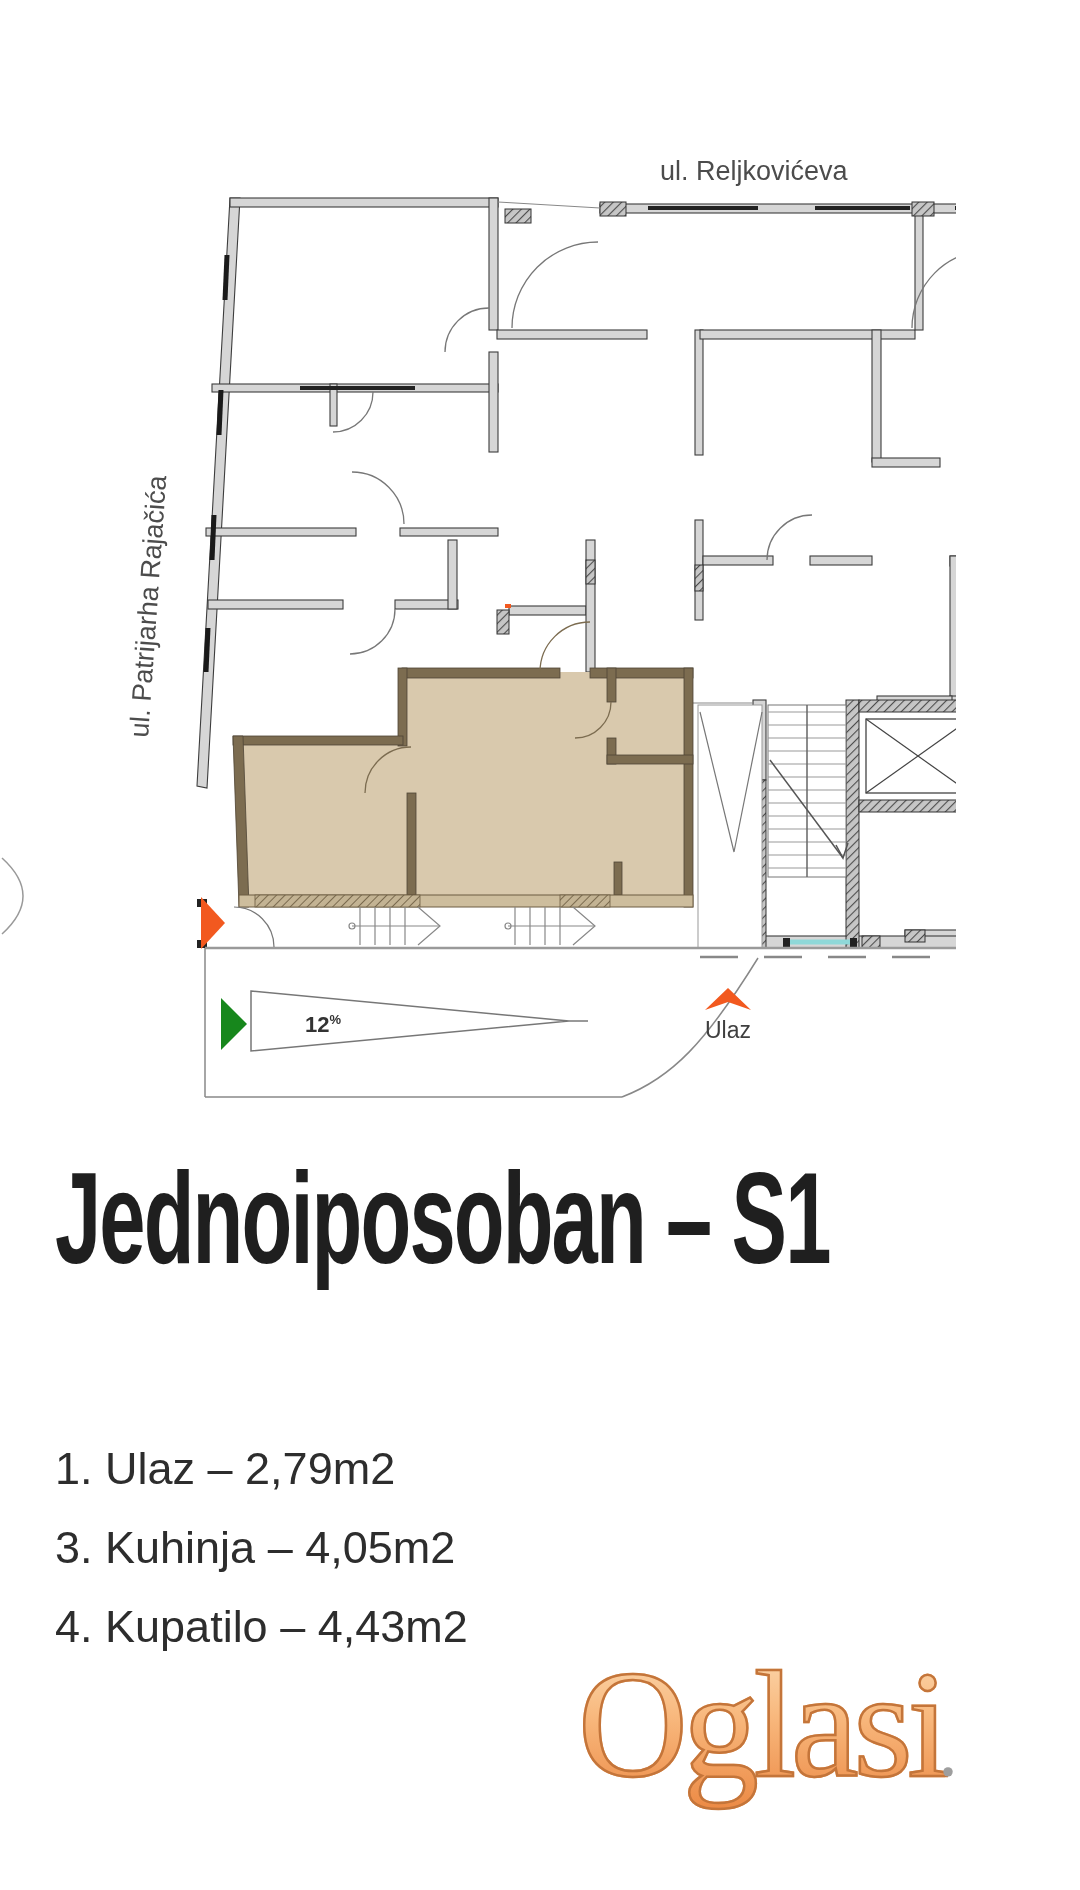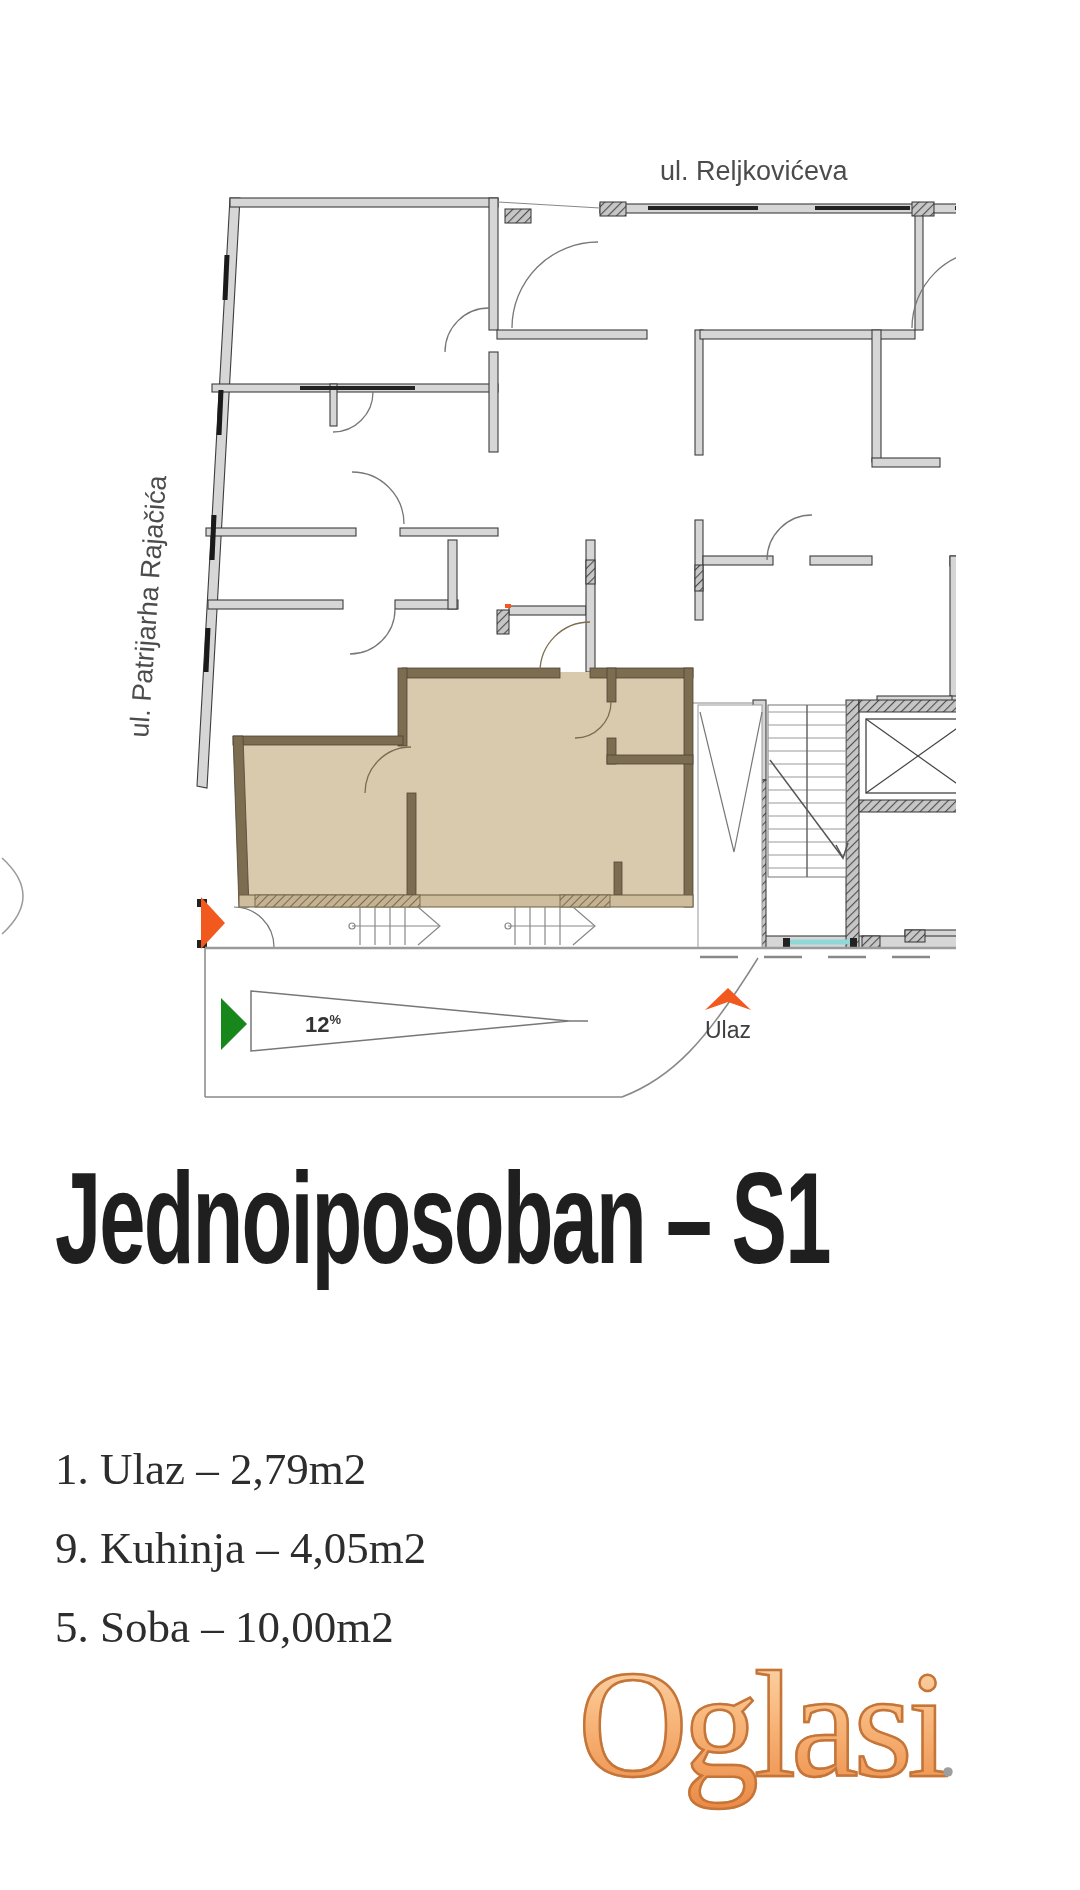--- a/index.html
+++ b/index.html
@@ -11,21 +11,21 @@
   .page-title{
     position:absolute;left:55px;top:1150px;width:1200px;
     font-size:130px;font-weight:700;color:#1f1f1f;letter-spacing:-3px;
     transform:scaleX(0.64);transform-origin:left top;line-height:1.05;
     white-space:nowrap;
   }
   .room-list{
     position:absolute;left:55px;top:1446px;margin:0;padding:0;list-style:none;
     font-size:45px;color:#2d2d2d;z-index:2;
   }
-  .room-list li{line-height:46px;margin-bottom:33px;white-space:nowrap;font-family:Liberation Serif, serif;}
+  .room-list li{line-height:46px;margin-bottom:33px;white-space:nowrap;}
 
   .watermark{
     position:absolute;left:578px;top:1638px;z-index:1;white-space:nowrap;
   }
   .wm-brand{
     font-family:"Liberation Serif", serif;font-weight:400;font-size:152px;
     letter-spacing:-5px;
     background:linear-gradient(180deg,#fcdcb4 0%,#f8b87d 45%,#ec8a45 100%);
     -webkit-background-clip:text;background-clip:text;color:transparent;
     -webkit-text-stroke:2.5px #c4753a;
@@ -256,17 +256,17 @@
   </div>
 
   <div class="watermark">
     <span class="wm-brand">Oglasi</span><span class="wm-suffix">.rs</span>
   </div>
 
   <div class="page-title">Jednoiposoban – S1</div>
 
   <ul class="room-list">
     <li>1. Ulaz – 2,79m2</li>
-    <li>9. Kuhinja – 4,05m2</li>
-    <li>5. Soba – 10,00m2</li>
+    <li>3. Kuhinja – 4,05m2</li>
+    <li>4. Kupatilo – 4,43m2</li>
   </ul>
 
 </div>
 
 </body></html>

